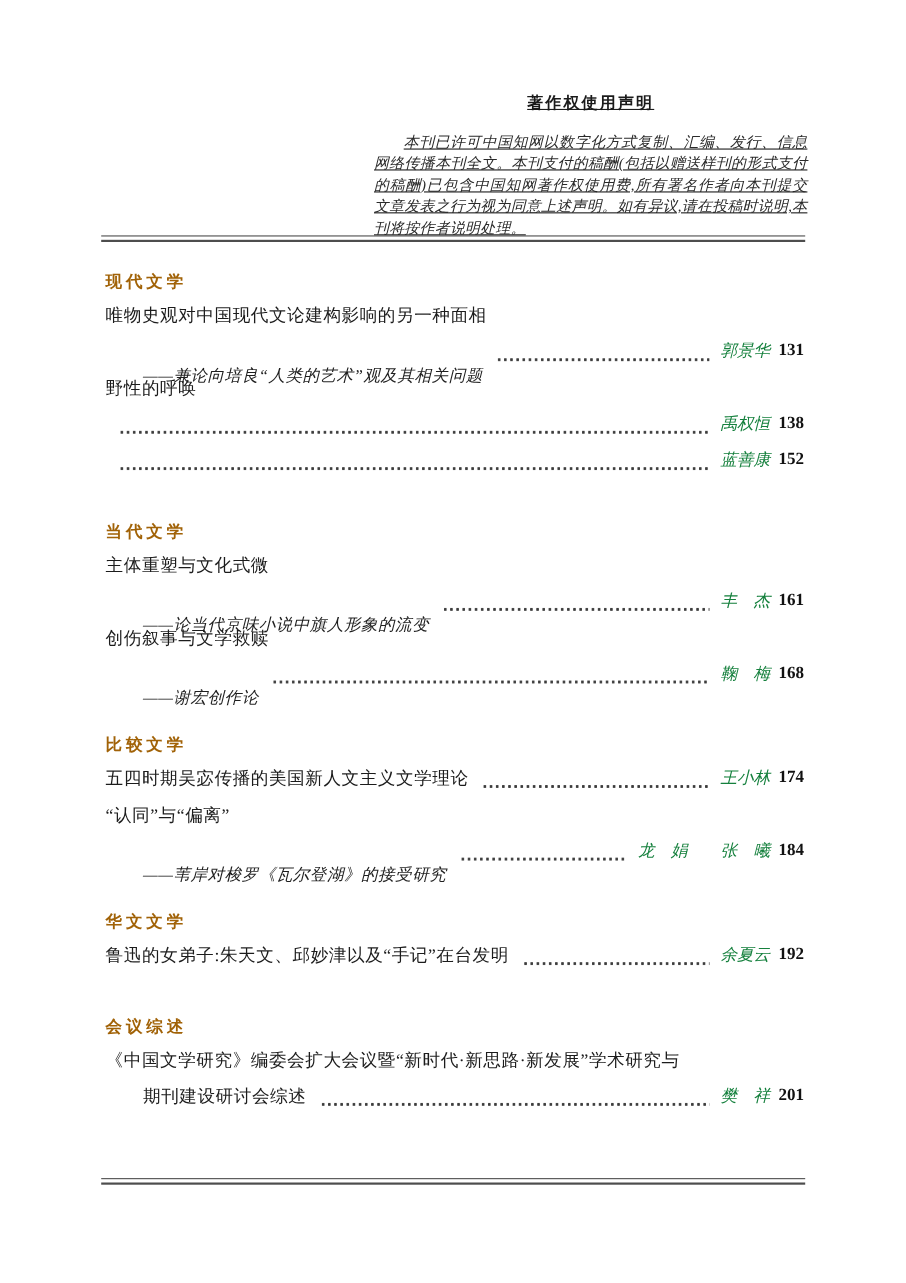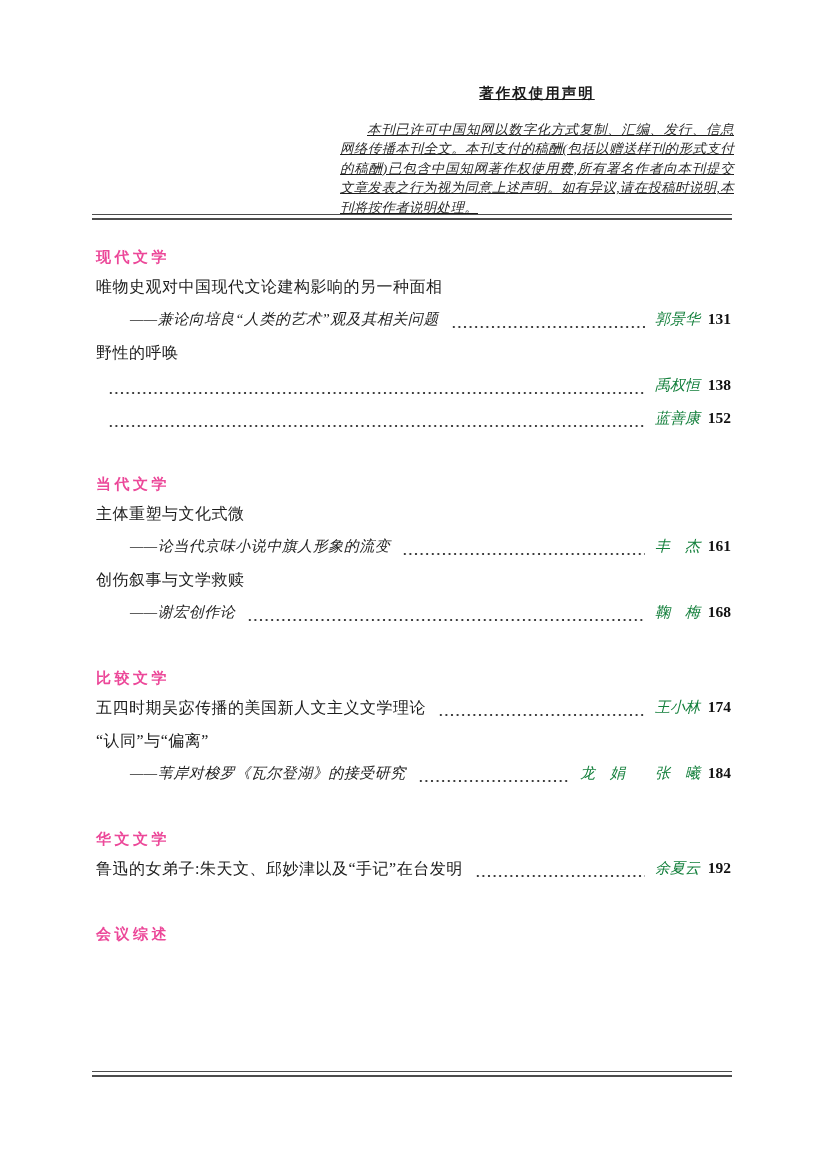--- a/index.html
+++ b/index.html
@@ -63,40 +63,41 @@
   .toc-section { margin: 0; }
   .toc-section + .toc-section { margin-top: 25px; }
   .sec-title {
     margin: 0 0 4px 0;
     height: 33px;
     line-height: 33px;
     font-family: "Liberation Sans", "DejaVu Sans", sans-serif;
     font-size: 15px;
     font-weight: 700;
     letter-spacing: 3.5px;
-    color: #ec4899;
+    color: #a16207;
   }
   .line {
     display: flex;
     align-items: flex-start;
     height: 33px;
     font-size: 16px;
   }
   .t {
     color: #1c1c1c;
     letter-spacing: 0.5px;
     white-space: nowrap;
   }
   .sub {
     font-style: italic;
     font-size: 15px;
     padding-left: 34px;
     letter-spacing: 0.5px;
     white-space: nowrap;
     color: #1e1e1e;
+    margin-top: 22px;
   }
   .cont .t { padding-left: 34px; }
   .leader {
     flex: 1;
     min-width: 18px;
     align-self: stretch;
     margin: 0 10px 0 12px;
     background-image: radial-gradient(circle, #3d3d3d 1.15px, transparent 1.5px);
     background-size: 5.6px 8px;
     background-repeat: repeat-x;
@@ -230,19 +231,30 @@
           <span class="leader"></span>
           <span class="authors">余夏云</span>
           <span class="pageno">192</span>
         </div>
       </div>
     </section>
 
     <section class="toc-section">
       <h2 class="sec-title">会议综述</h2>
 
+      <div>
+        <div class="line">
+          <span class="t">《中国文学研究》编委会扩大会议暨“新时代·新思路·新发展”学术研究与</span>
+        </div>
+        <div class="line cont">
+          <span class="t">期刊建设研讨会综述</span>
+          <span class="leader"></span>
+          <span class="authors">樊　祥</span>
+          <span class="pageno">201</span>
+        </div>
+      </div>
     </section>
 
   </main>
 
   <div class="rule rule-bottom"></div>
 
 </div>
 
 </body></html>

